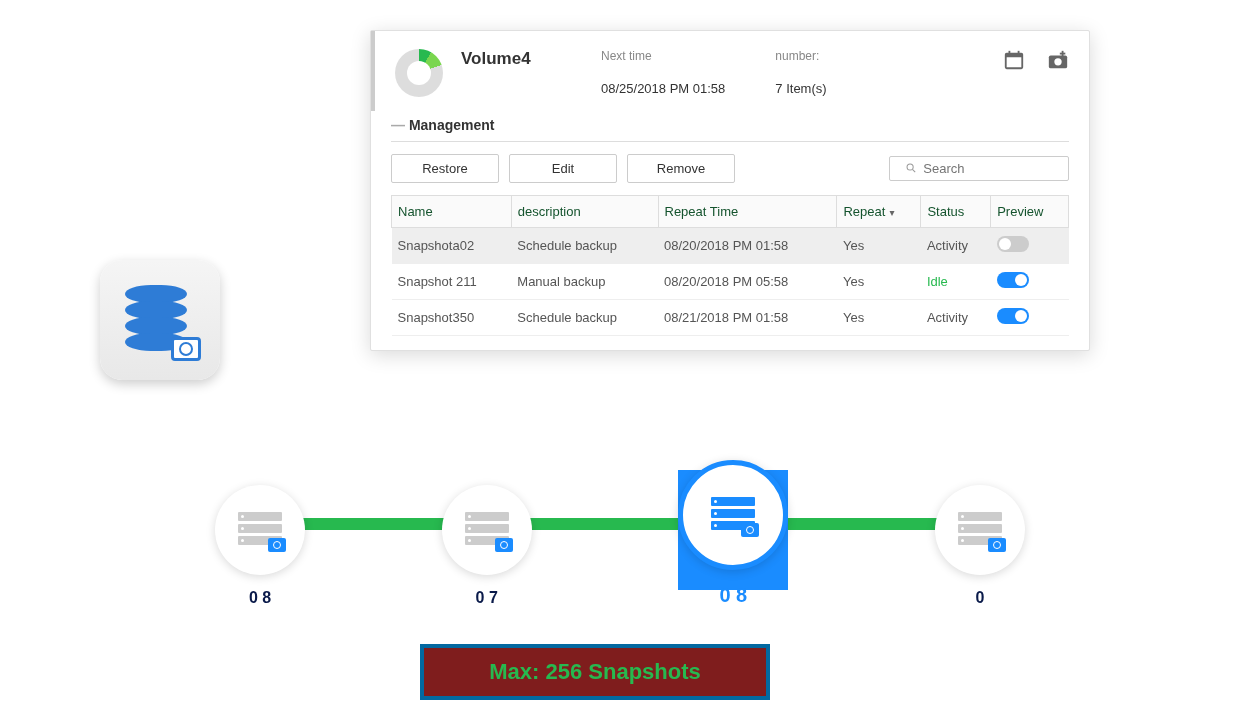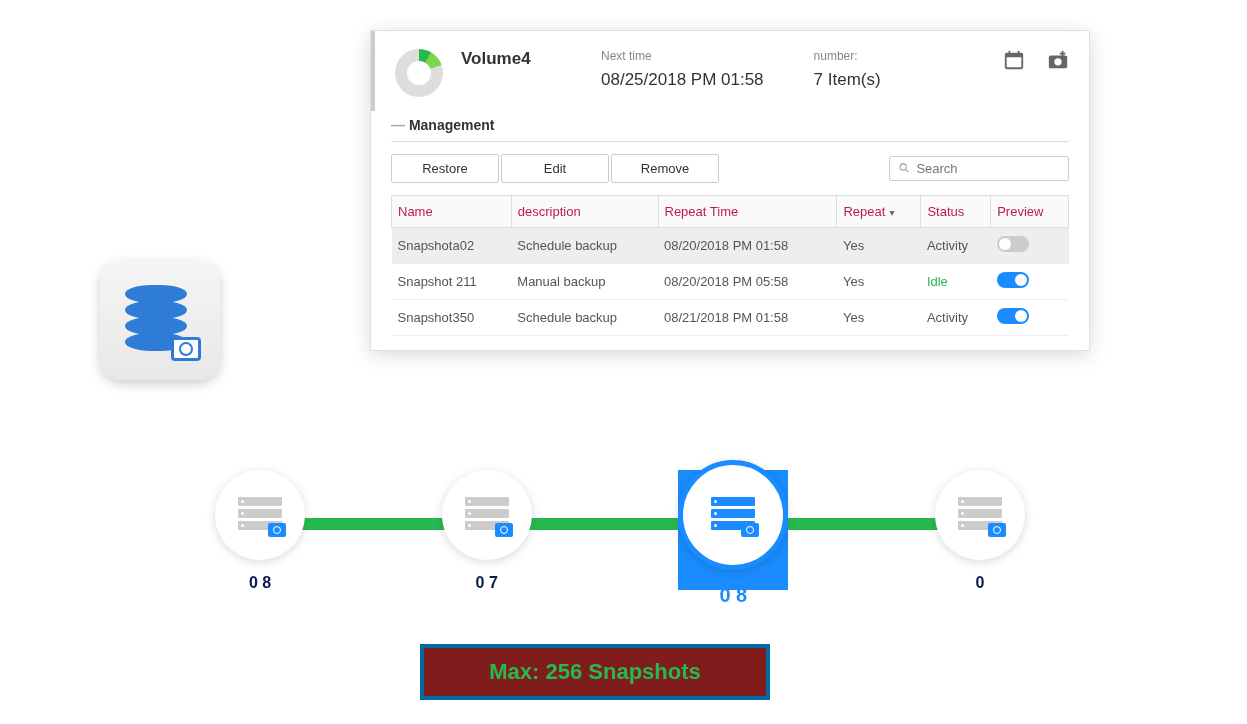--- a/index.html
+++ b/index.html
@@ -3,49 +3,49 @@
 <meta charset="utf-8">
 <style>
 *{box-sizing:border-box;margin:0;padding:0;font-family:Arial,Helvetica,sans-serif}
 body{background:#fff;width:1247px;height:724px;position:relative}
 .panel{position:absolute;left:370px;top:30px;width:720px;background:#fff;border:1px solid #e0e0e0;box-shadow:0 4px 20px rgba(0,0,0,0.15);border-radius:2px}
 .vol-header{display:flex;align-items:flex-start;padding:18px 20px 14px;border-left:4px solid #ccc}
 .vol-pie{width:48px;height:48px;border-radius:50%;background:conic-gradient(#27b94f 0 30deg,#7ad64f 30deg 70deg,#ddd 70deg 360deg);position:relative;margin-right:18px}
 .vol-pie:after{content:"";position:absolute;left:12px;top:12px;width:24px;height:24px;background:#fff;border-radius:50%}
 .vol-title{font-size:17px;font-weight:bold;color:#333;width:140px}
 .vol-meta{font-size:12px;color:#888;margin-right:50px}
-.vol-meta .val{color:#333;font-size:17px;margin-top:7px}
+.vol-meta .val{color:#333;font-size:13px;margin-top:18px}
 .hdr-icons{margin-left:auto;display:flex;gap:22px;color:#666}
 .hdr-icons svg{width:22px;height:22px;cursor:pointer}
 .mgmt-hdr{padding:0 20px;margin-top:6px}
 .mgmt-hdr .lbl{font-size:14px;color:#333;font-weight:bold}
 .mgmt-hdr .lbl:before{content:"— ";color:#aaa}
 .mgmt-hdr hr{border:none;border-top:1px solid #ddd;margin-top:8px}
-.toolbar{display:flex;align-items:center;gap:2px;padding:12px 20px}
+.toolbar{display:flex;align-items:center;gap:10px;padding:12px 20px}
 .btn{border:1px solid #ccc;background:#fff;padding:6px 0;width:108px;font-size:13px;color:#333;cursor:pointer;border-radius:2px}
-.search{margin-left:auto;display:flex;align-items:flex-start;border:1px solid #ccc;border-radius:2px;padding:4px 8px;width:180px}
+.search{margin-left:auto;display:flex;align-items:flex-start;border:1px solid #ccc;border-radius:2px;padding:4px 15px;width:180px}
 .search svg{width:14px;height:14px;fill:#999;margin-right:6px}
 .search input{border:none;outline:none;font-size:13px;width:100%}
 table{width:calc(100% - 40px);margin:0 20px 14px;border-collapse:collapse;font-size:13px}
-th{text-align:left;padding:8px 6px;color:#be185d;border:1px solid #ddd;background:#fafafa;font-weight:normal}
+th{text-align:left;padding:8px 6px;color:#14532d;border:1px solid #ddd;background:#fafafa;font-weight:normal}
 th.sorted:after{content:"▾";margin-left:4px;font-size:10px;color:#666}
 td{padding:8px 6px;color:#555;border-bottom:1px solid #eee}
 tr.selected td{background:#eee}
 .idle{color:#27b94f}
 .toggle{width:32px;height:16px;border-radius:8px;background:#ccc;position:relative;display:inline-block}
 .toggle:after{content:"";position:absolute;width:12px;height:12px;background:#fff;border-radius:50%;top:2px;left:2px}
 .toggle.on{background:#1a8cff}
 .toggle.on:after{left:18px}
 .app-icon{position:absolute;left:100px;top:260px;width:120px;height:120px;border-radius:22px;background:linear-gradient(#f5f5f5,#e8e8e8);display:flex;align-items:center;justify-content:center;box-shadow:0 4px 12px rgba(0,0,0,0.2)}
 .db-icon{position:relative;width:70px;height:70px}
 .db-icon .disk{width:62px;height:18px;background:#2e7cd6;border-radius:50%/60%;position:absolute}
 .db-icon .d1{top:0}.db-icon .d2{top:16px}.db-icon .d3{top:32px}.db-icon .d4{top:48px}
 .db-icon .cam{position:absolute;right:-6px;bottom:-6px;width:30px;height:24px;background:#fff;border-radius:4px;border:3px solid #2e7cd6;display:flex;align-items:center;justify-content:center}
 .db-icon .cam:before{content:"";width:10px;height:10px;border:2px solid #2e7cd6;border-radius:50%}
-.timeline{position:absolute;left:200px;top:470px;width:840px;display:flex;align-items:flex-start;justify-content:space-between}
+.timeline{position:absolute;left:200px;top:470px;width:840px;display:flex;align-items:flex-end;justify-content:space-between}
 .timeline .line{position:absolute;left:40px;right:40px;top:48px;height:12px;background:#27b94f;z-index:0}
 .tnode{position:relative;z-index:1;text-align:center;width:120px}
 .tnode .circ{width:90px;height:90px;border-radius:50%;background:#fff;box-shadow:0 2px 10px rgba(0,0,0,0.15);margin:0 auto 14px;display:flex;align-items:center;justify-content:center}
 .tnode.big .circ{width:110px;height:110px;border:5px solid #1a8cff}
 .tnode.big{width:160px;margin-top:-10px}
 .srv-ico{width:44px;height:36px;position:relative}
 .srv-ico .bar{height:9px;background:#ccc;margin-bottom:3px;border-radius:1px;position:relative}
 .srv-ico .bar:before{content:"";position:absolute;left:3px;top:3px;width:3px;height:3px;background:#fff;border-radius:50%}
 .srv-ico .cam2{position:absolute;right:-4px;bottom:-4px;width:18px;height:14px;background:#1a8cff;border-radius:2px;display:flex;align-items:center;justify-content:center}
 .srv-ico .cam2:before{content:"";width:6px;height:6px;border:1.5px solid #fff;border-radius:50%}

